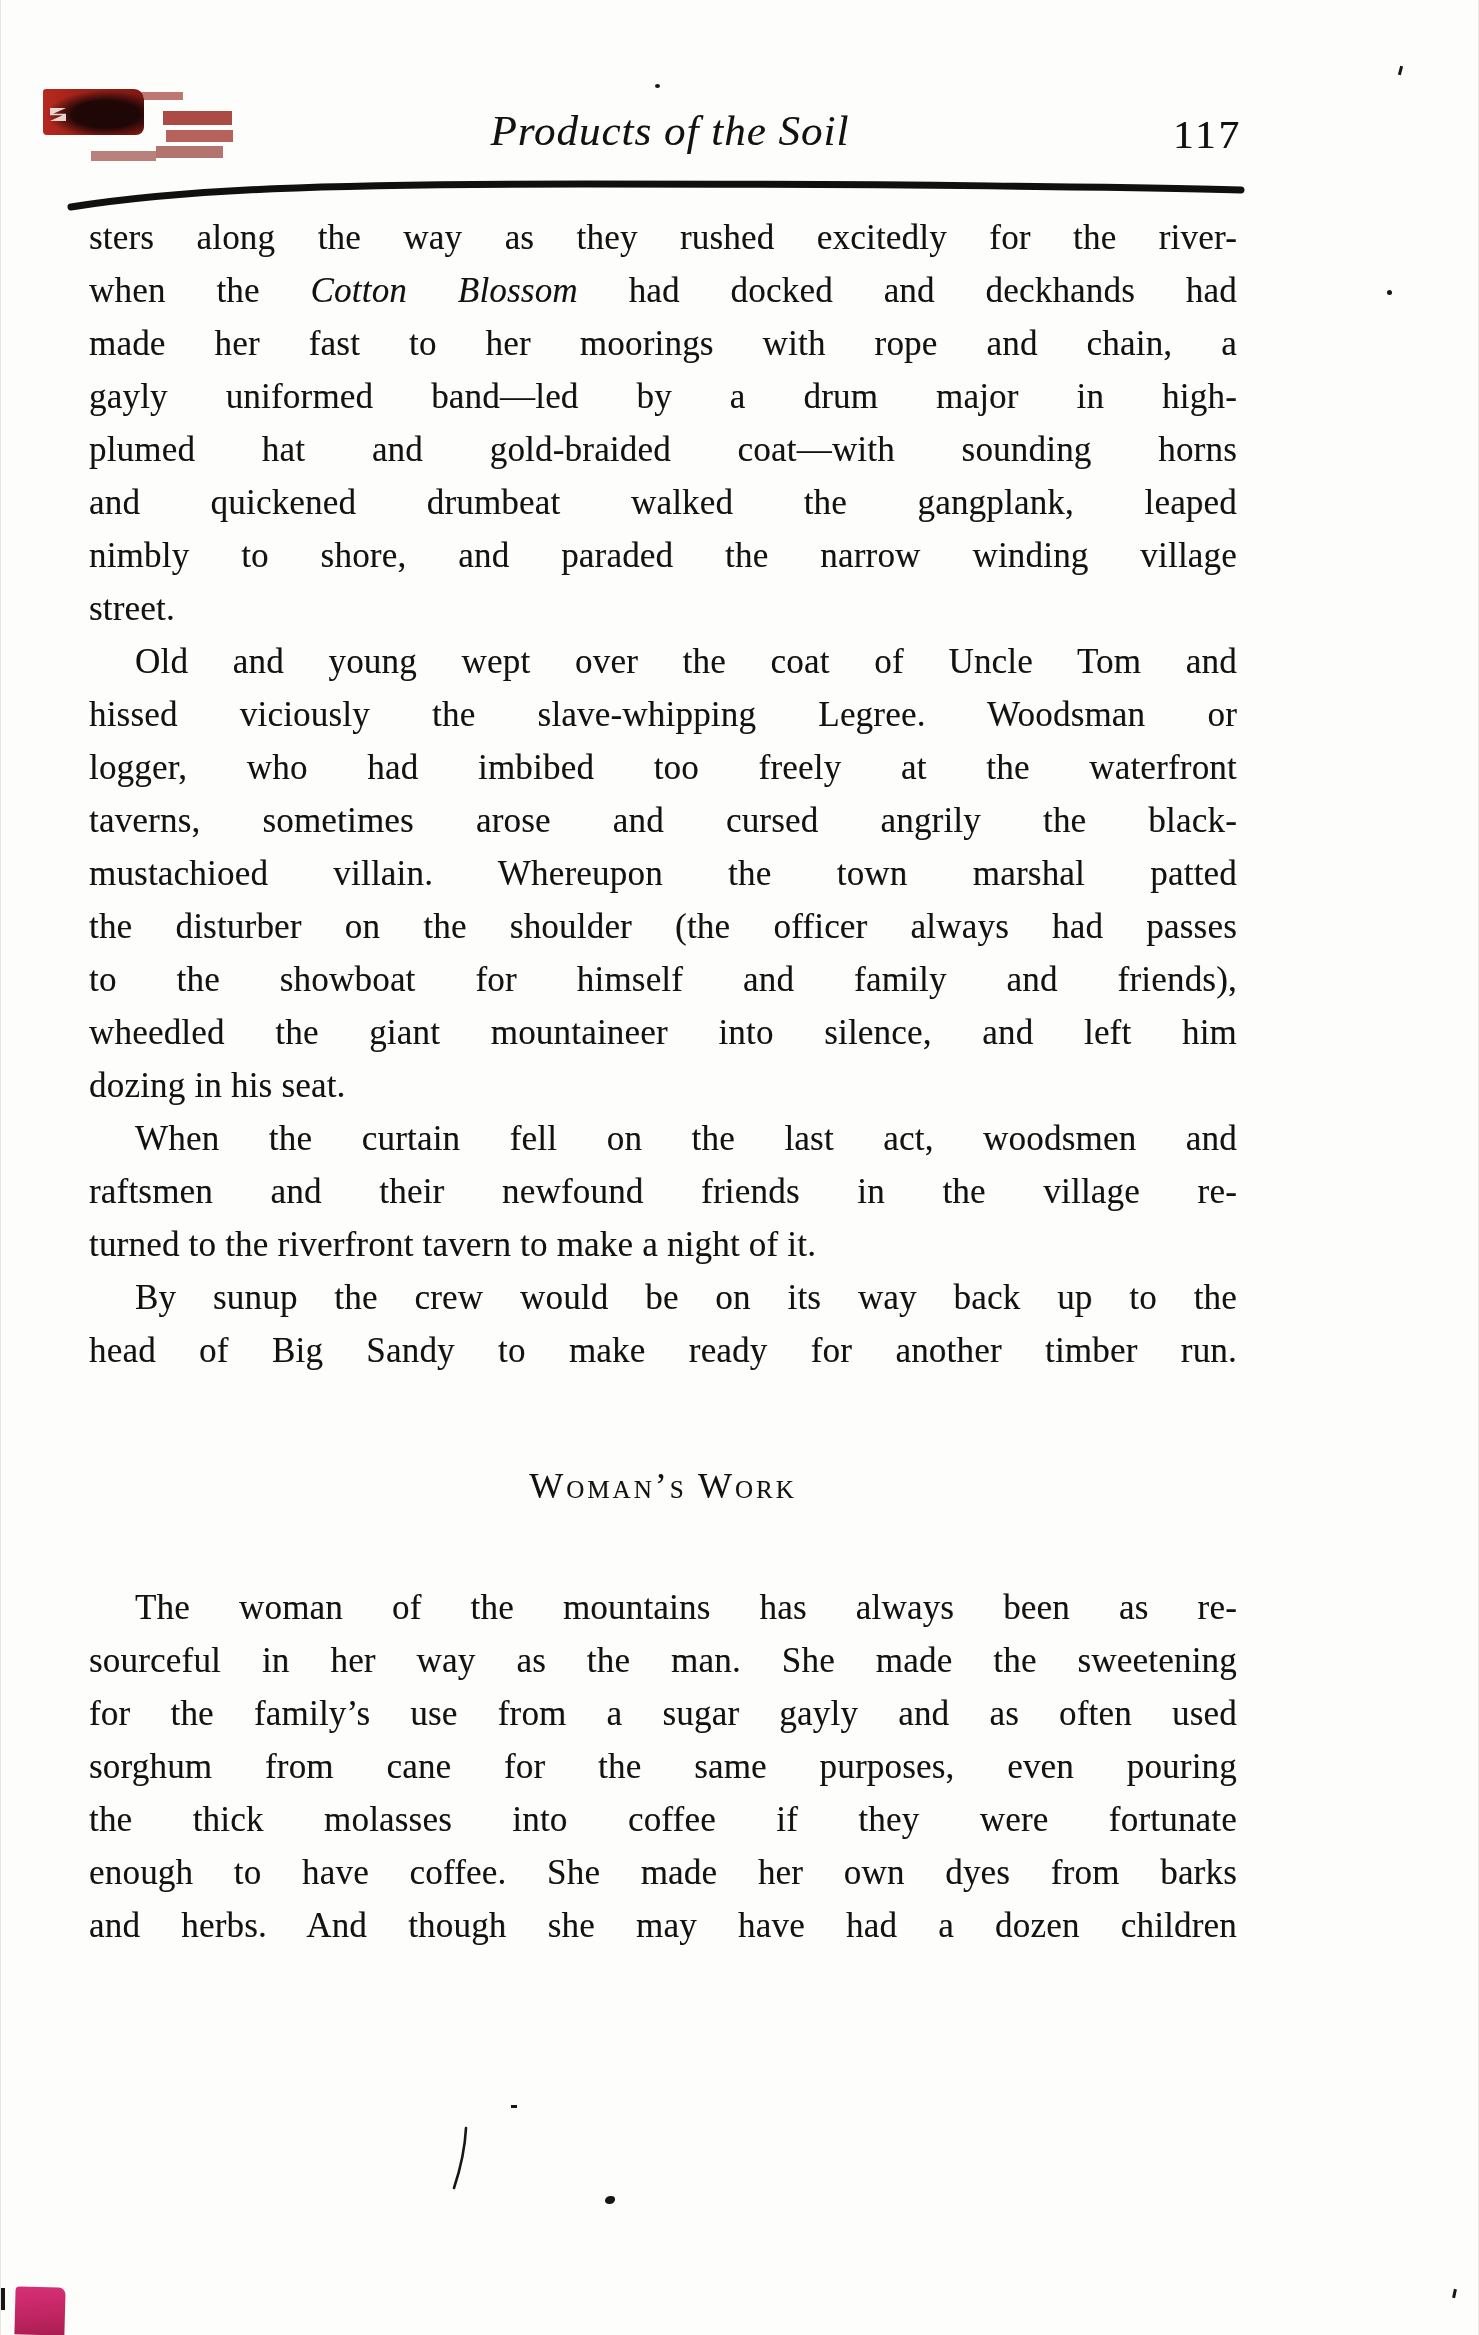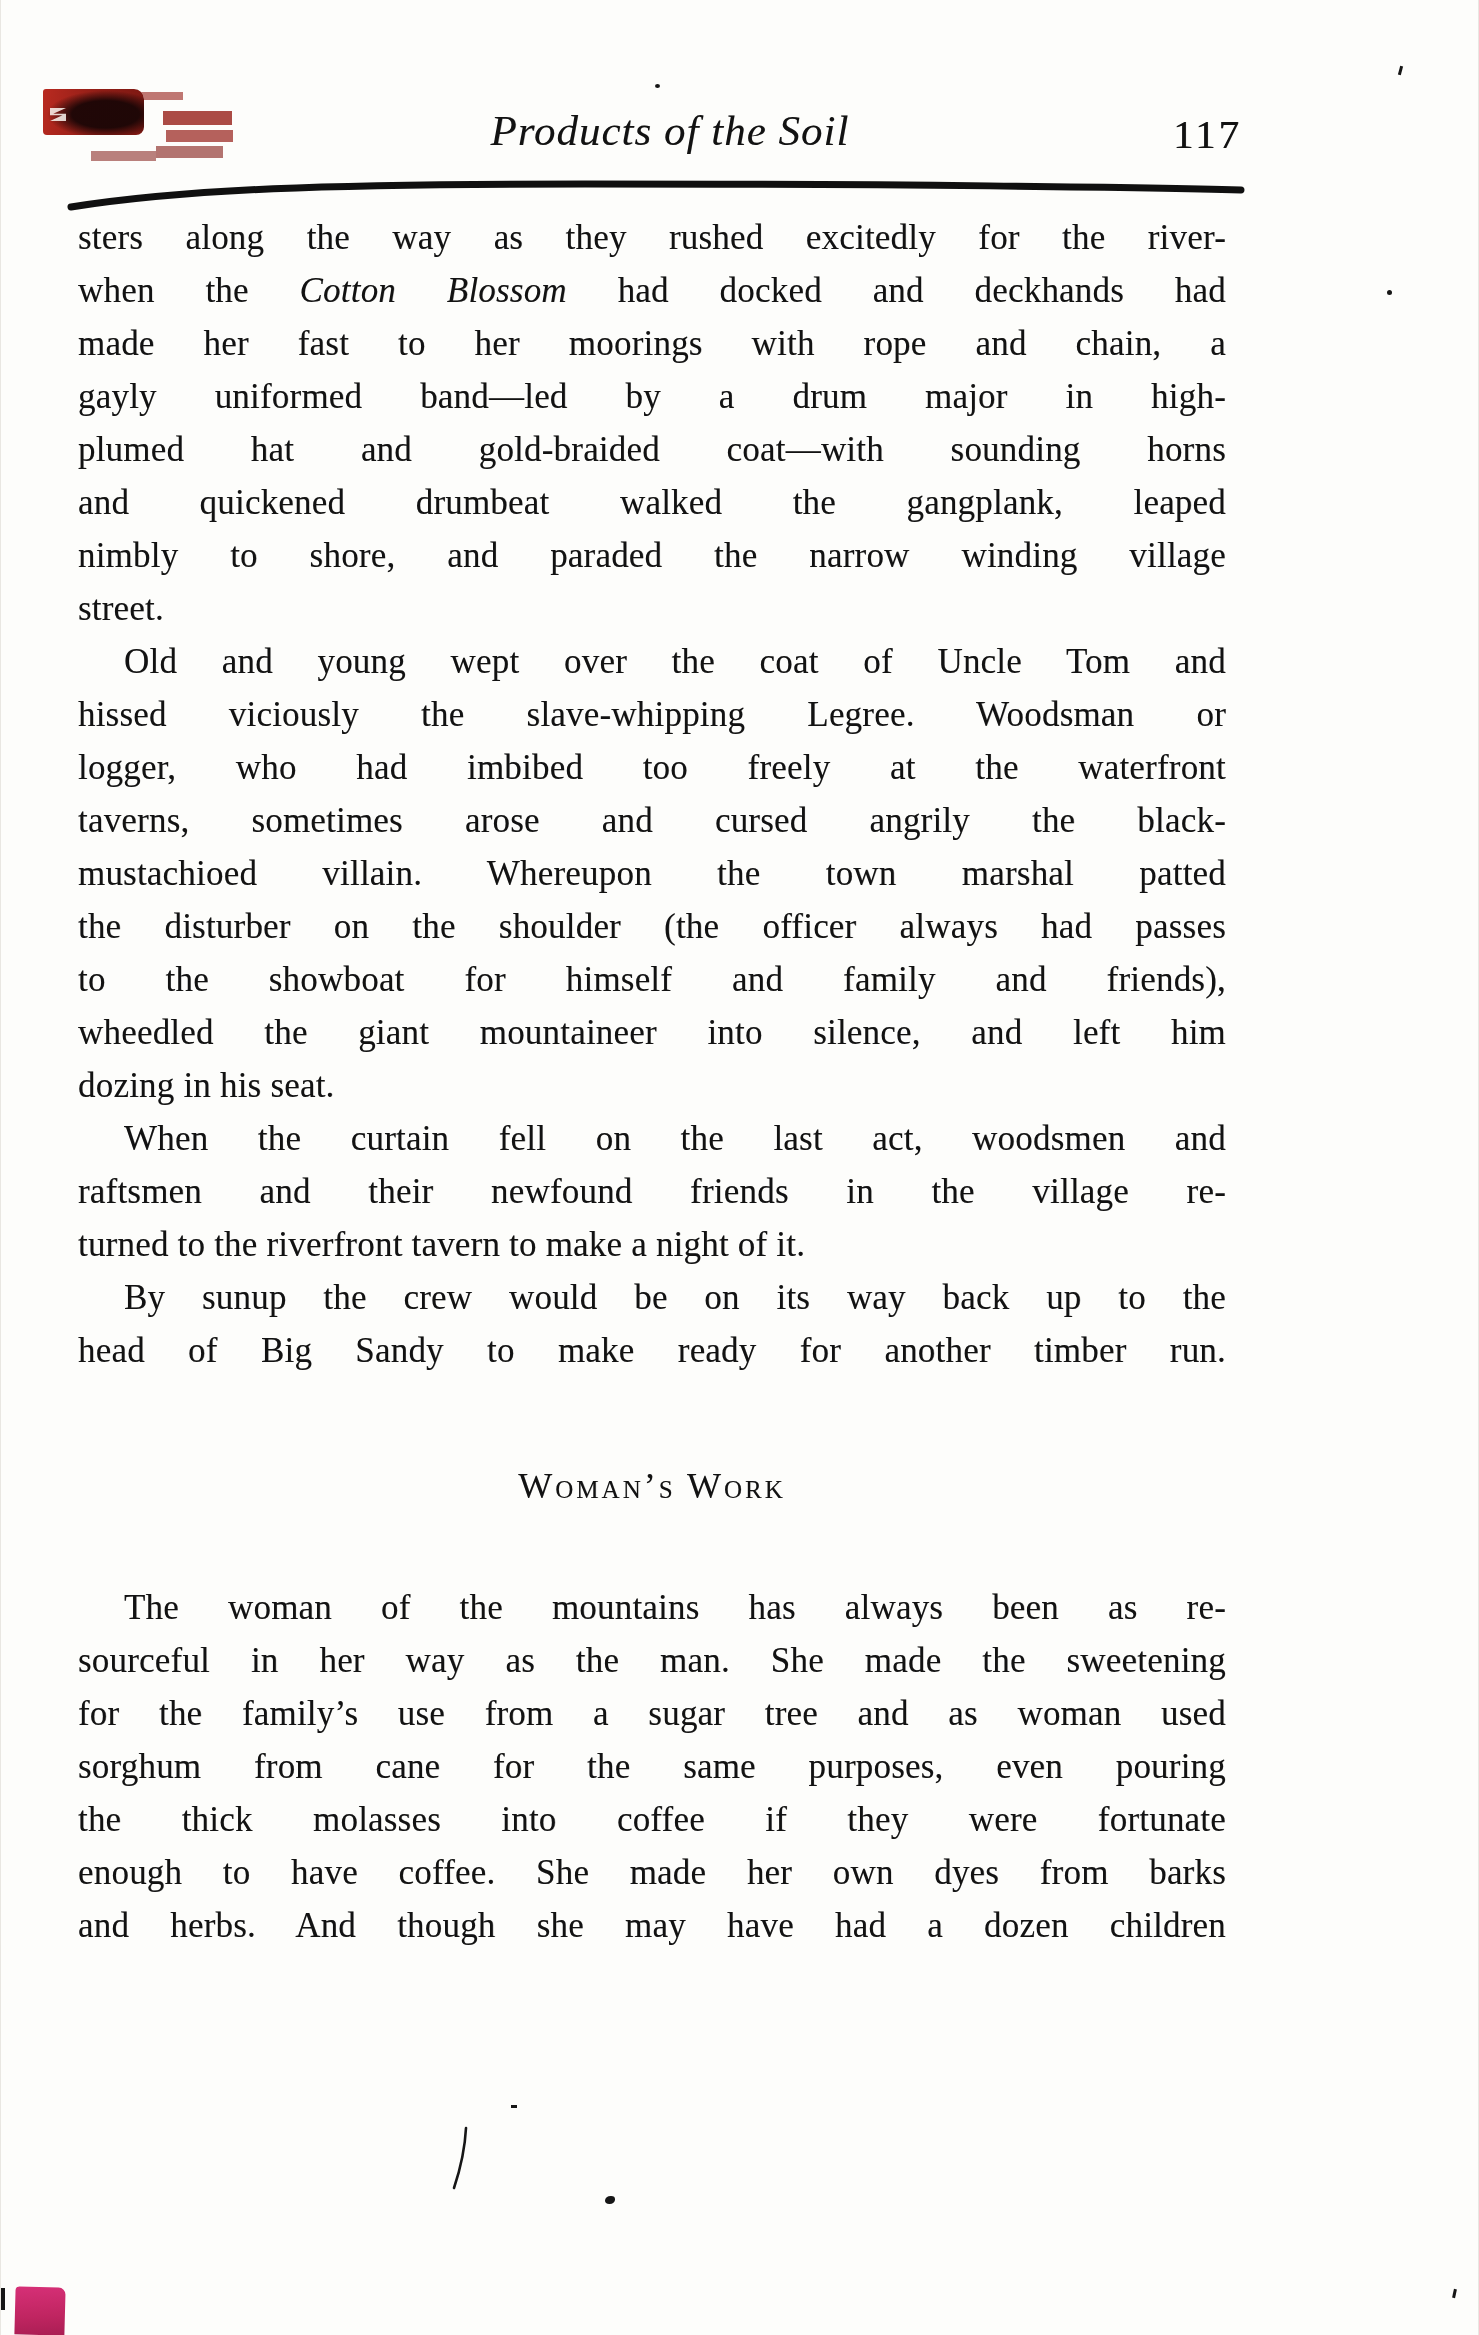--- a/index.html
+++ b/index.html
@@ -39,21 +39,21 @@
   
   .rule {
     position: absolute;
     left: 64px; top: 176px;
     width: 1182px; height: 38px;
   }
 
   
   .body-text {
     position: absolute;
-    left: 77px; top: 211px;
+    left: 88px; top: 211px;
     width: 1148px;
     font-size: 35px;
     line-height: 53px;
     letter-spacing: 0.2px;
   }
   .paragraph { margin: 0; }
   .line {
     text-align: justify;
     text-align-last: justify;
   }
@@ -165,21 +165,21 @@
         <div class="line no-just"><span>turned to the riverfront tavern to make a night of it.</span></div>
       </div>
       <div class="paragraph">
         <div class="line indent"><span>By sunup the crew would be on its way back up to the</span></div>
         <div class="line"><span>head of Big Sandy to make ready for another timber run.</span></div>
       </div>
       <div class="section-heading">Woman’s Work</div>
       <div class="paragraph">
         <div class="line indent"><span>The woman of the mountains has always been as re-</span></div>
         <div class="line"><span>sourceful in her way as the man. She made the sweetening</span></div>
-        <div class="line"><span>for the family’s use from a sugar tree and as woman used</span></div>
+        <div class="line"><span>for the family’s use from a sugar gayly and as often used</span></div>
         <div class="line"><span>sorghum from cane for the same purposes, even pouring</span></div>
         <div class="line"><span>the thick molasses into coffee if they were fortunate</span></div>
         <div class="line"><span>enough to have coffee. She made her own dyes from barks</span></div>
         <div class="line"><span>and herbs. And though she may have had a dozen children</span></div>
       </div>
     </div>
 
   <svg class="slash-mark" viewBox="0 0 18 66">
     <path d="M 15 2 C 14 22, 9 44, 3 62" fill="none" stroke="#161616" stroke-width="2.6" stroke-linecap="round"></path>
   </svg>

